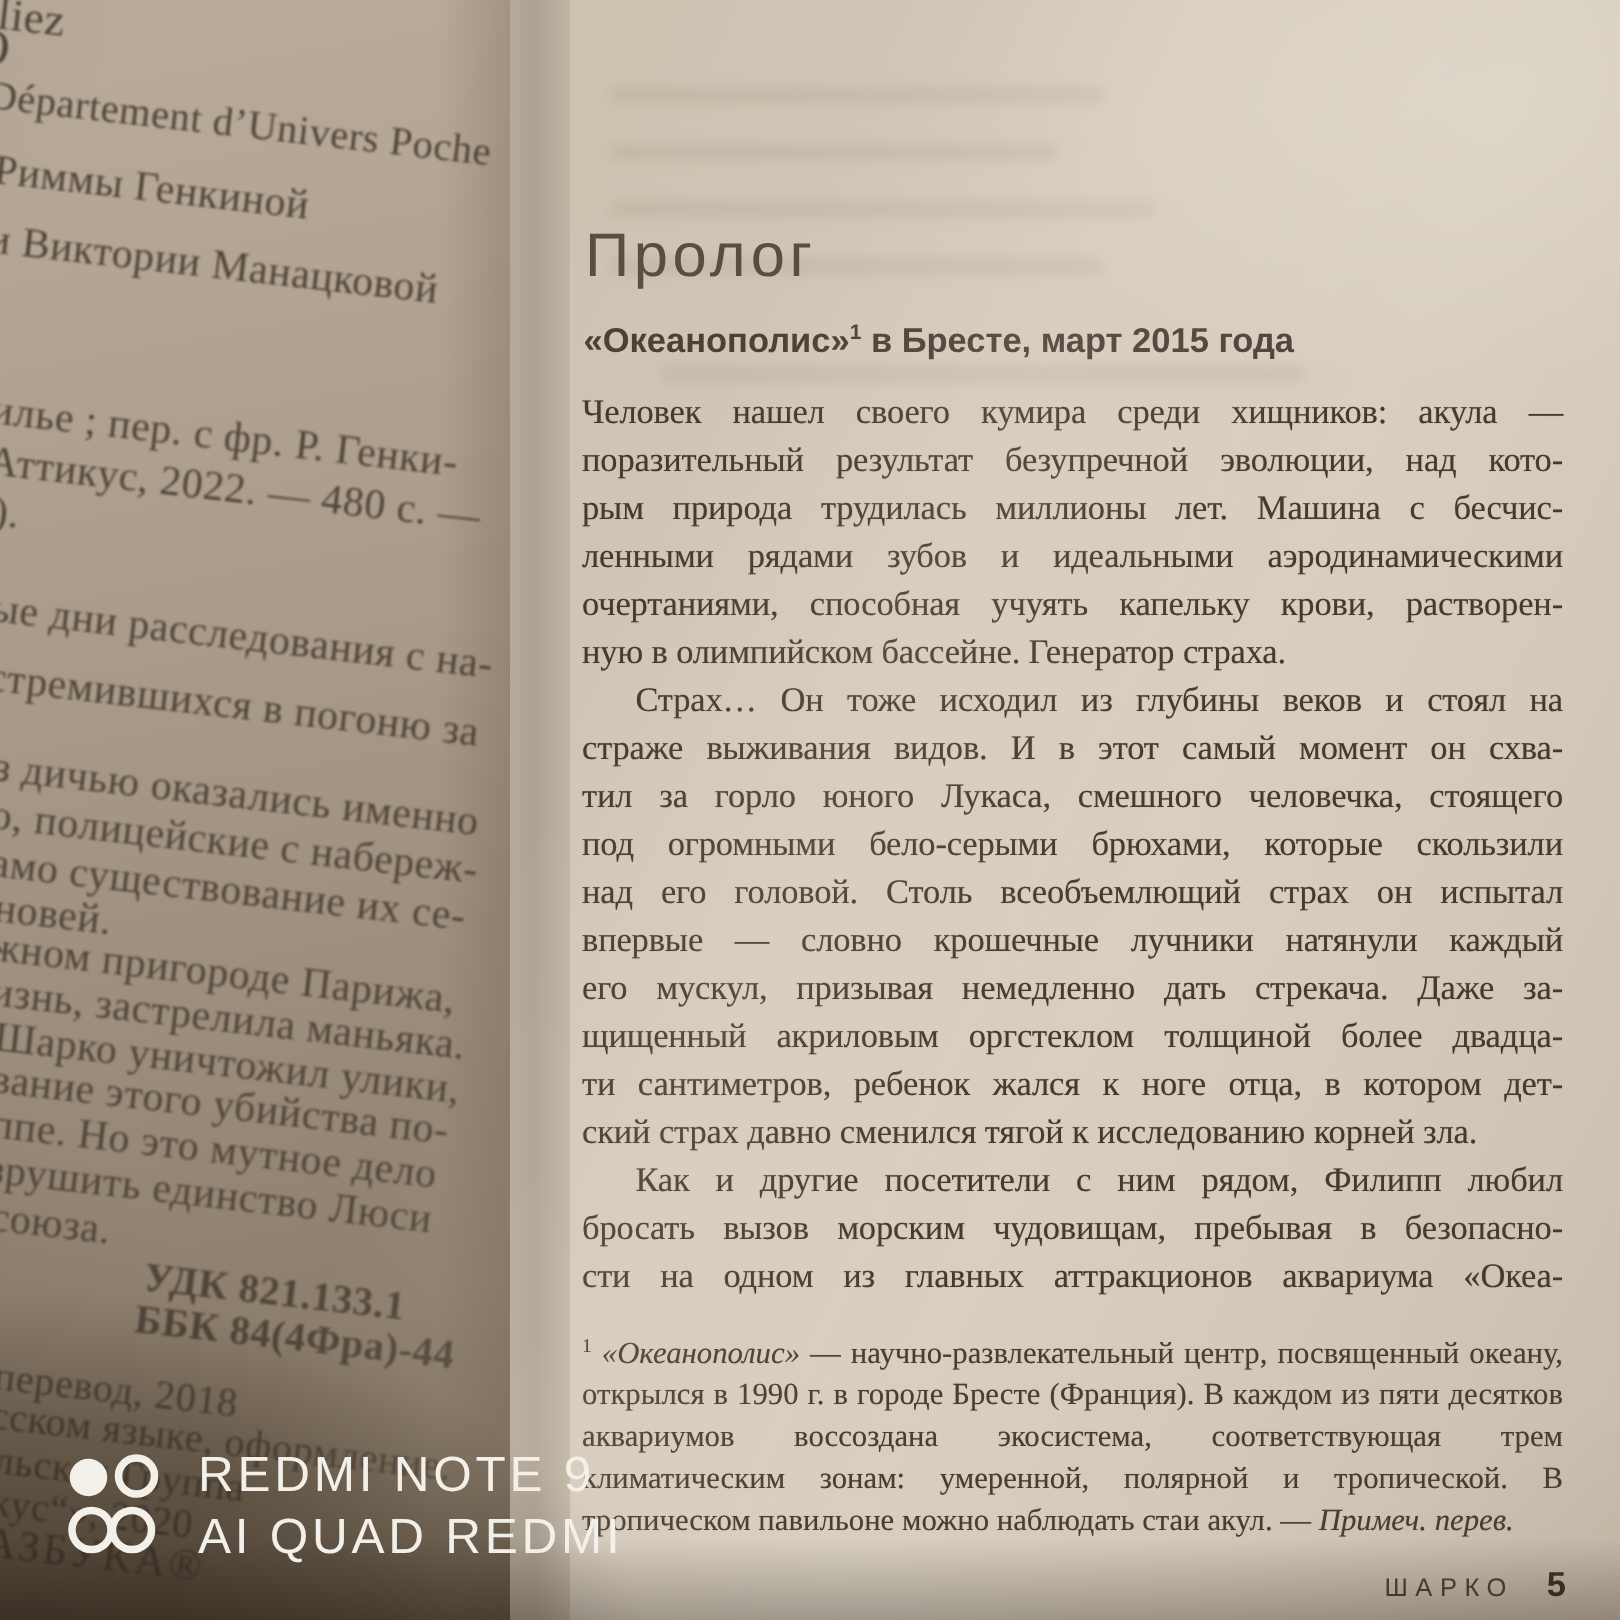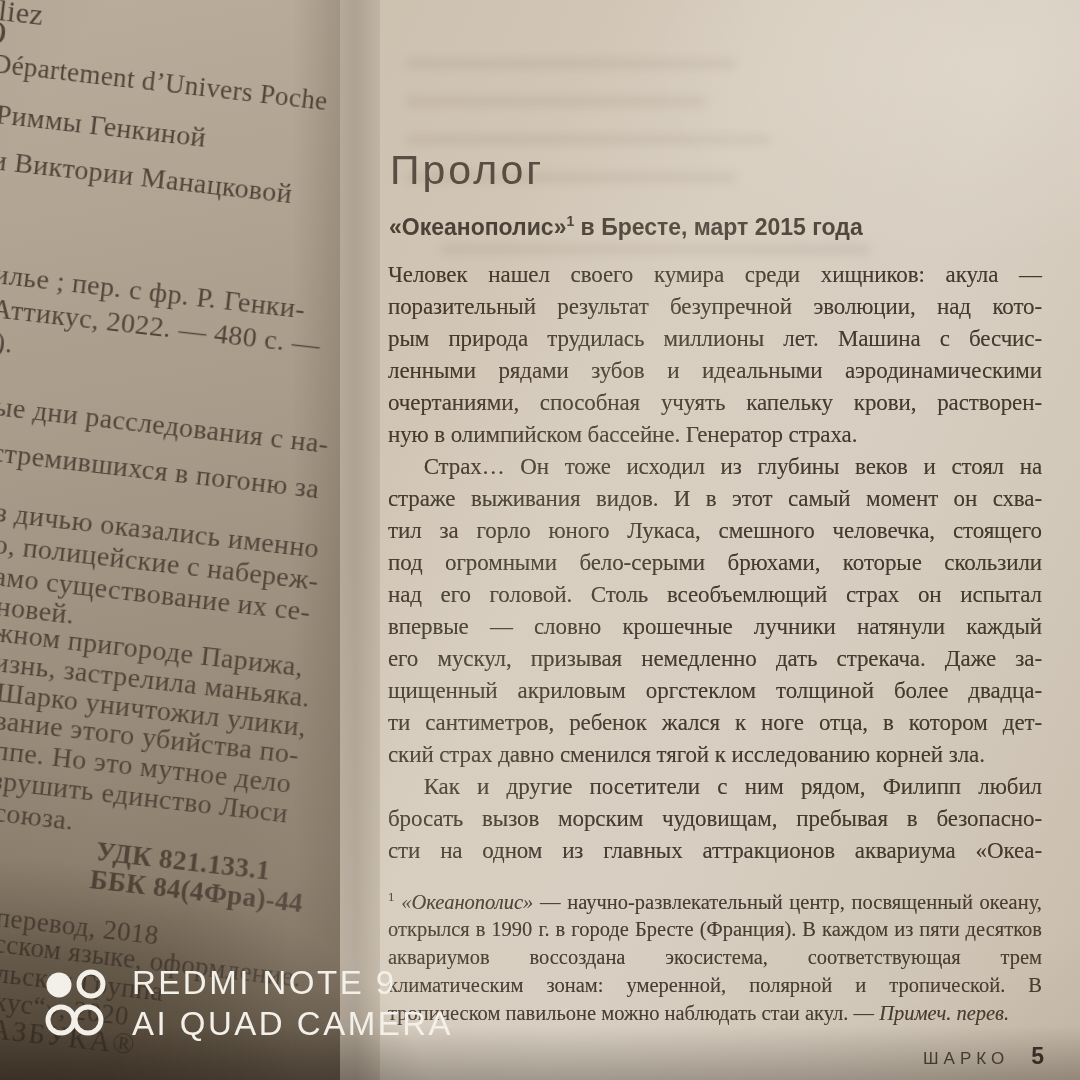--- a/index.html
+++ b/index.html
@@ -148,17 +148,17 @@
 
   <div class="watermark">
     <svg width="68" height="70" viewBox="0 0 68 70">
       <circle cx="17" cy="16" r="12.5" fill="#f3f0e9"></circle>
       <circle cx="49" cy="15" r="12" fill="none" stroke="#f3f0e9" stroke-width="5"></circle>
       <circle cx="19" cy="51" r="13" fill="none" stroke="#f3f0e9" stroke-width="5"></circle>
       <circle cx="46" cy="51" r="13" fill="none" stroke="#f3f0e9" stroke-width="5"></circle>
     </svg>
     <div class="wm-text">
       <div class="wm-line">REDMI NOTE 9</div>
-      <div class="wm-line">AI QUAD CAMERA</div>
+      <div class="wm-line">AI QUAD REDMI</div>
     </div>
   </div>
 
 </div>
 
 </body></html>

